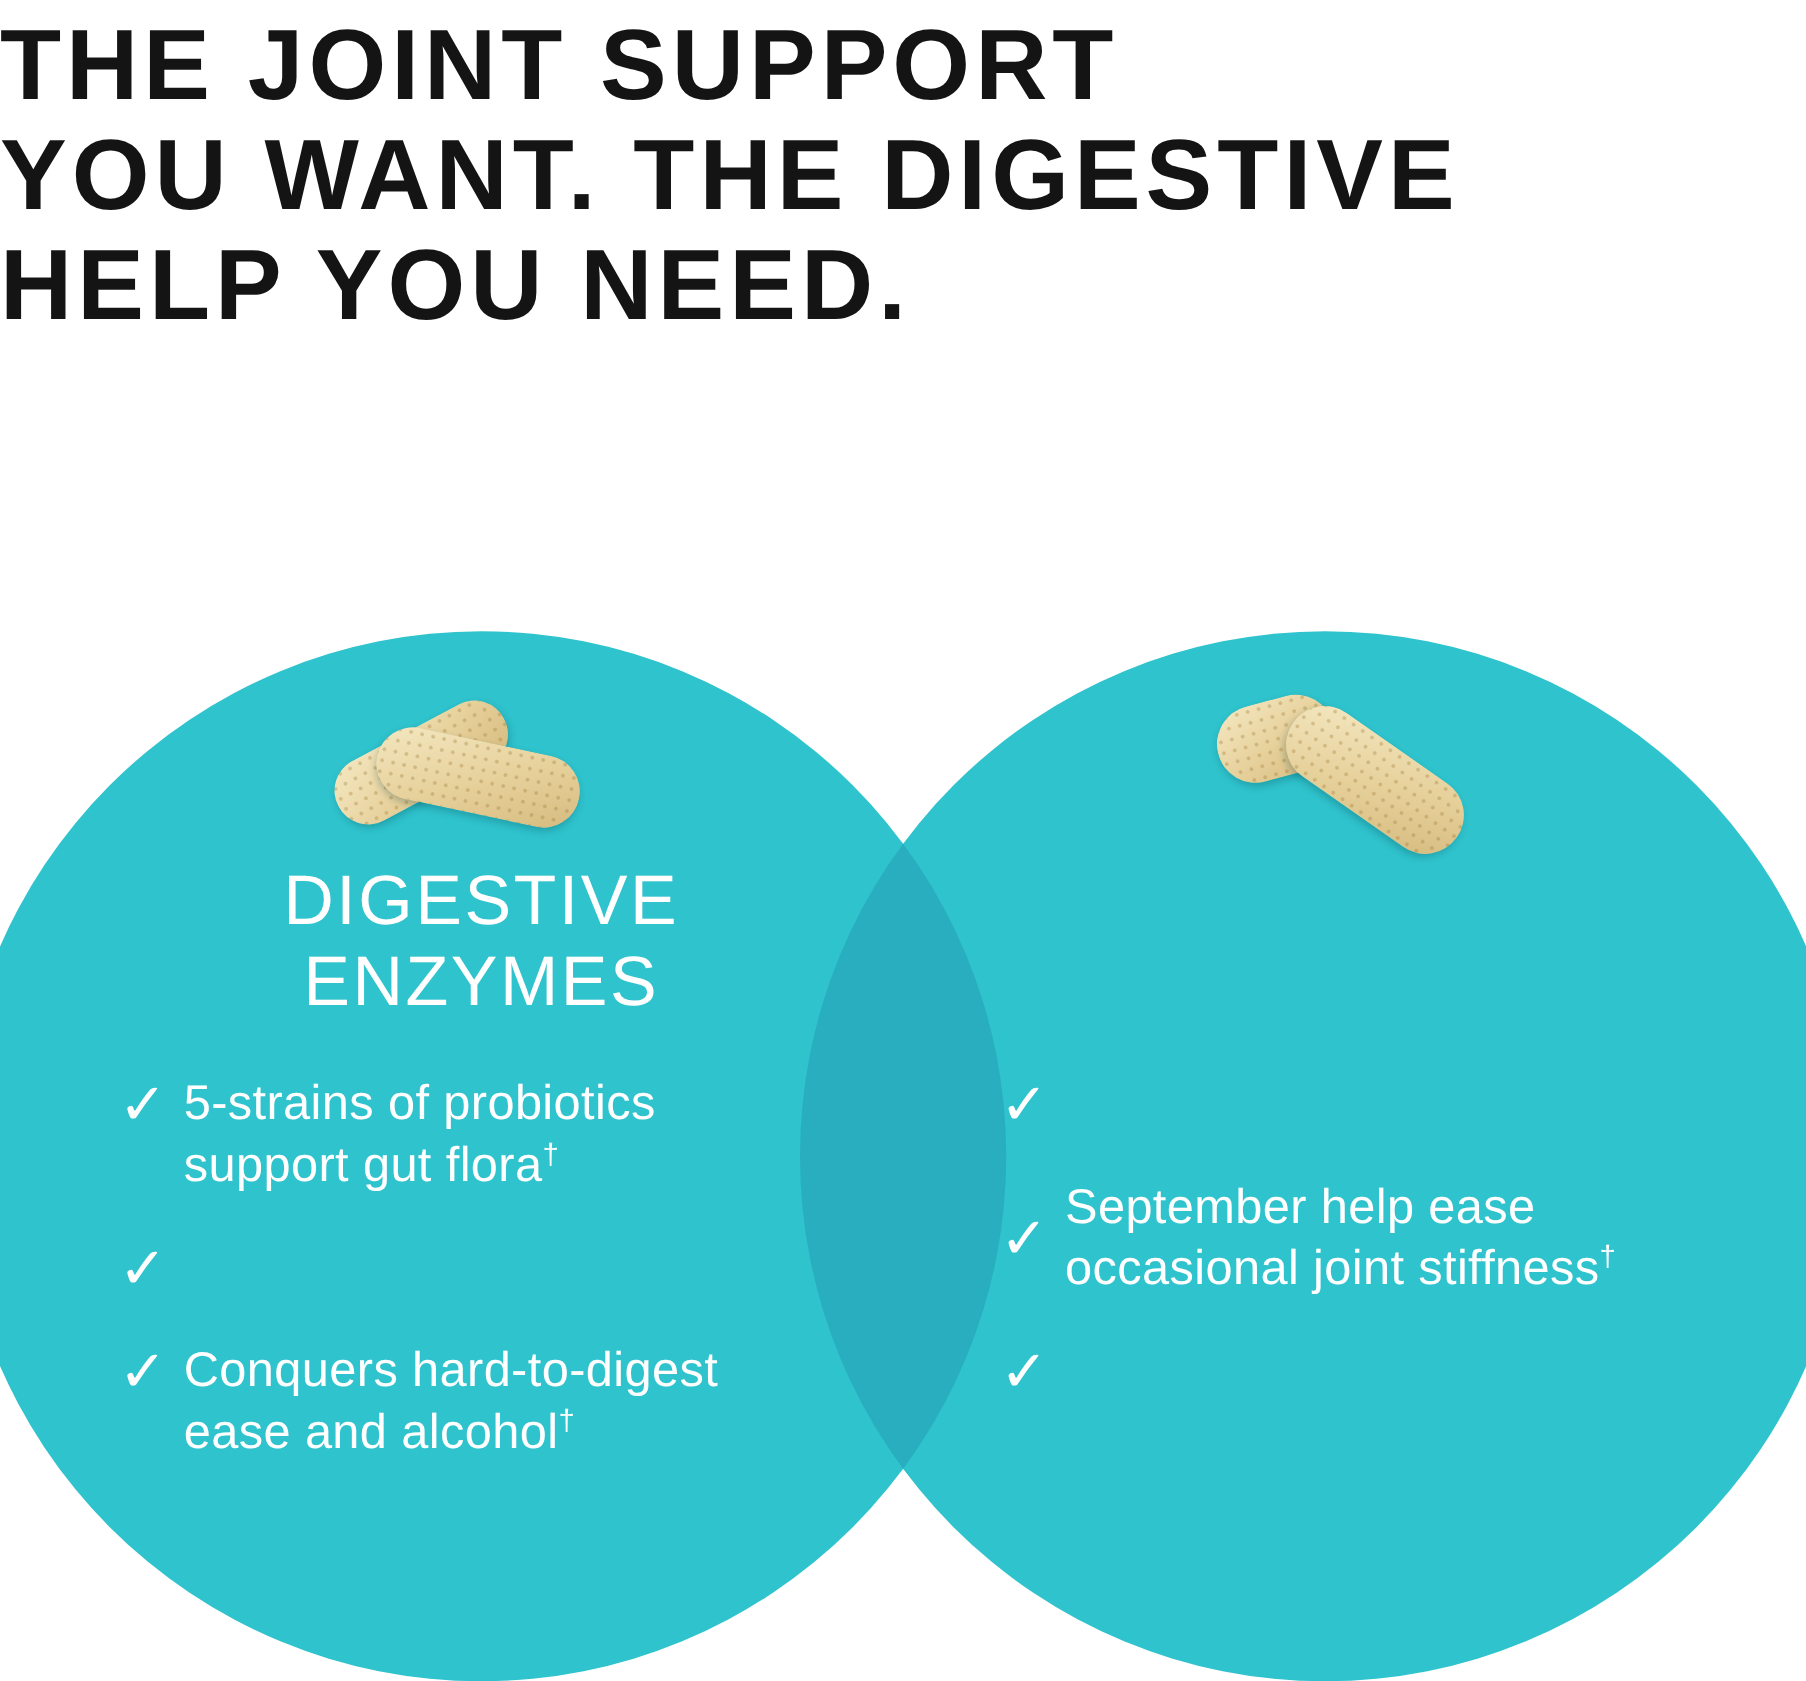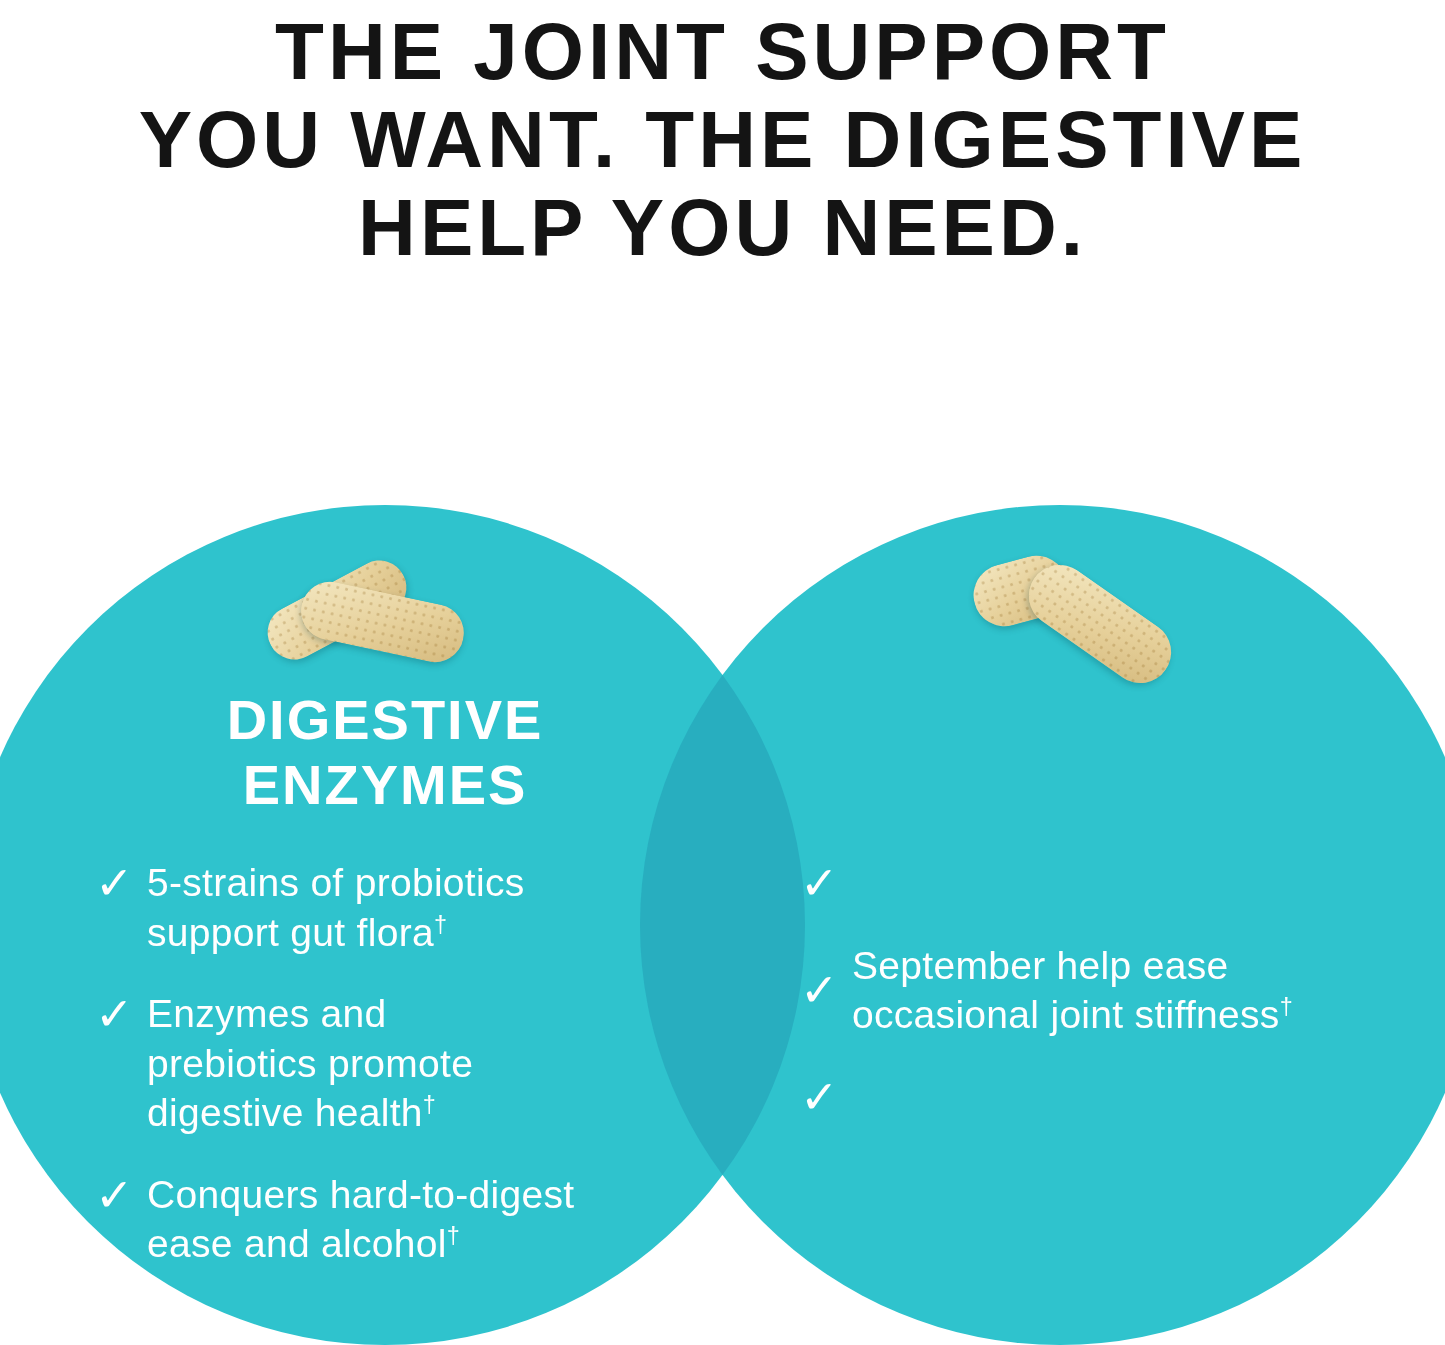--- a/index.html
+++ b/index.html
@@ -7,21 +7,20 @@
     width:1445px;height:1345px;position:relative;overflow:hidden;
     background:#ffffff;
     font-family:"Liberation Sans", sans-serif;
   }
   .pre{white-space:pre-line;}
 
   
   .headline{
     position:absolute;top:0;left:0;width:1445px;
     padding-top:8px;
-    text-align:center;
     font-size:80px;font-weight:700;line-height:1.1;
     letter-spacing:4px;
     color:#141414;
   }
 
   
   .venn{position:absolute;top:0;left:0;width:1445px;height:1345px;}
   .circle{
     position:absolute;width:840px;height:840px;border-radius:50%;
     background:#2fc3cd;
@@ -50,21 +49,21 @@
     box-shadow:0 3px 6px rgba(0,60,70,0.25);
   }
   .cap-back{width:150px;height:54px;border-radius:27px;left:12px;top:28px;transform:rotate(-28deg);}
   .cap-front{width:165px;height:58px;border-radius:29px;left:50px;top:38px;transform:rotate(12deg);}
   .tab-small{width:95px;height:62px;border-radius:31px;left:8px;top:12px;transform:rotate(-15deg);}
   .tab-long{width:160px;height:62px;border-radius:31px;left:55px;top:45px;transform:rotate(35deg);}
 
   
   .circle-title{
     position:absolute;z-index:6;
-    color:#ffffff;font-weight:700;text-align:center;
+    color:#ffffff;font-weight:400;text-align:center;
     font-size:56px;line-height:1.16;letter-spacing:2px;
   }
   .circle-title.left{left:35px;top:688px;width:700px;}
   .circle-title.right{left:760px;top:688px;width:600px;}
 
   .bullets{position:absolute;z-index:6;color:#ffffff;}
   .bullets.left{left:95px;top:858px;width:600px;}
   .bullets.right{left:800px;top:858px;width:640px;}
   .bullet{display:flex;align-items:flex-start;margin-bottom:32px;}
   .bullet.v-center{align-items:center;}
@@ -102,23 +101,20 @@
 ENZYMES</div>
 
   <div class="bullets left">
     <div class="bullet">
       <span class="check">✓</span>
       <span class="btext"><span class="pre">5-strains of probiotics
 support gut flora</span><sup>†</sup></span>
     </div>
     <div class="bullet">
       <span class="check">✓</span>
-      <span class="btext"><span class="pre">Enzymes and
-prebiotics promote
-digestive health</span><sup>†</sup></span>
     </div>
     <div class="bullet">
       <span class="check">✓</span>
       <span class="btext"><span class="pre">Conquers hard-to-digest
 ease and alcohol</span><sup>†</sup></span>
     </div>
   </div>
 
   <div class="bullets right">
     <div class="bullet">

